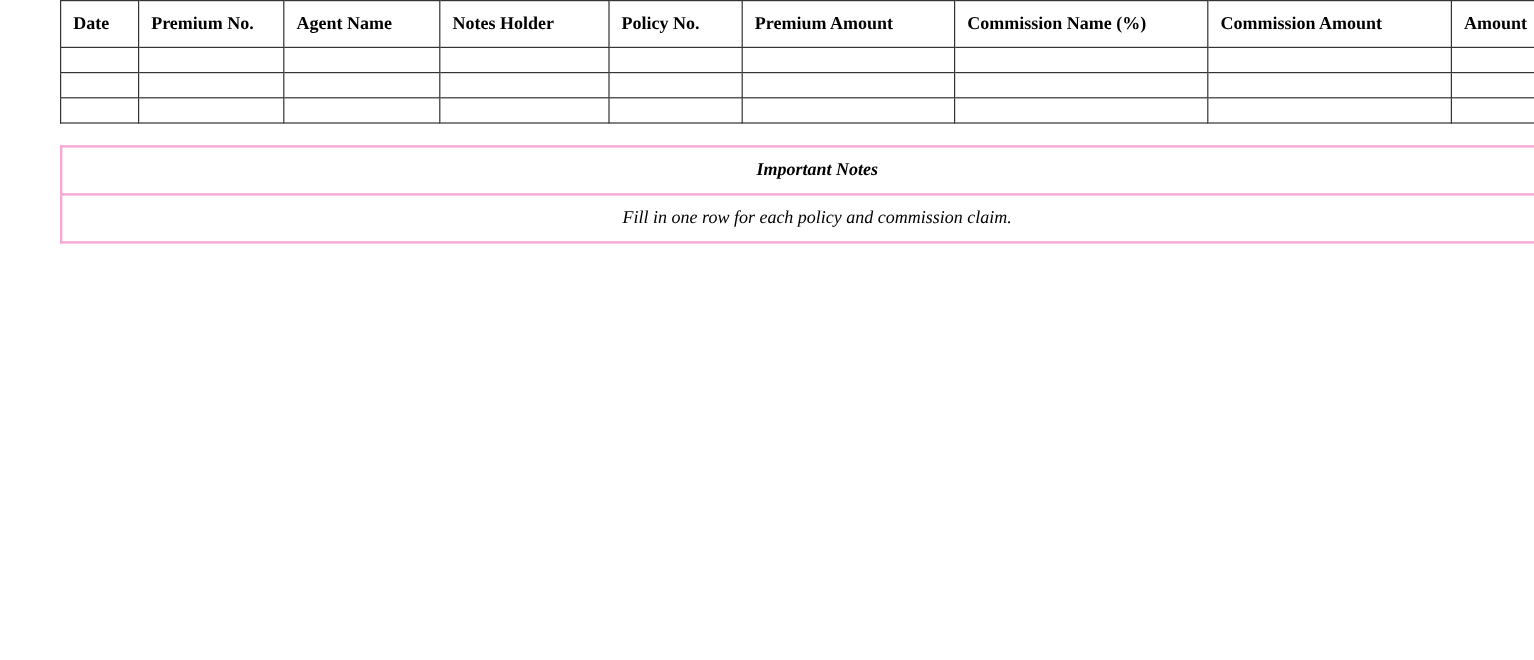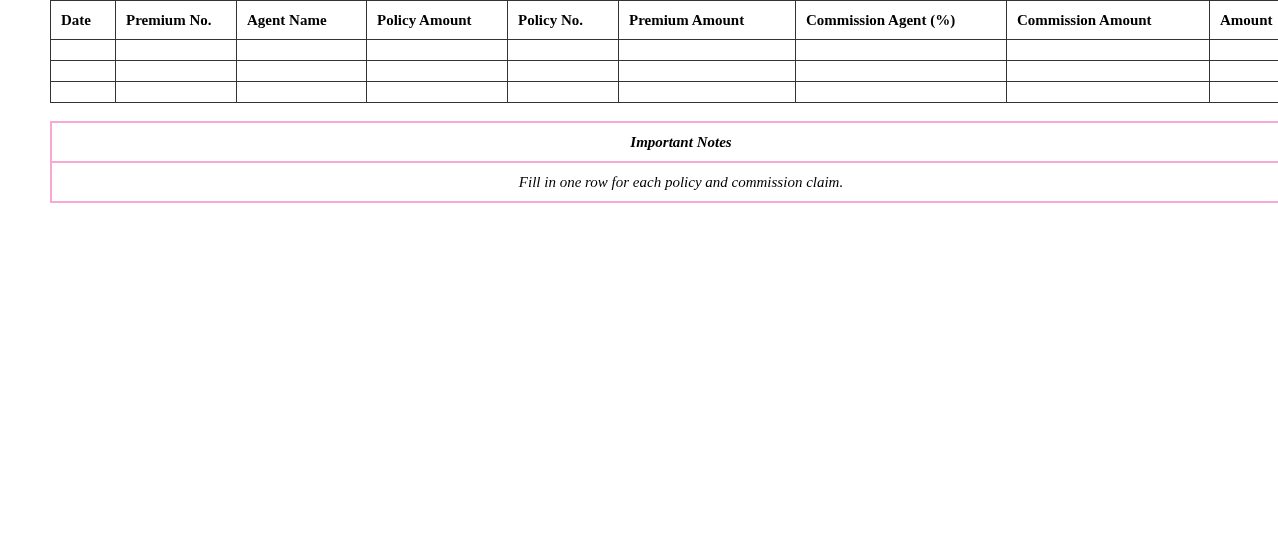--- a/index.html
+++ b/index.html
@@ -73,24 +73,24 @@
       <col style="width:177px">
       <col style="width:211px">
       <col style="width:203px">
       <col style="width:103px">
     </colgroup>
     <thead>
       <tr>
         <th>Date</th>
         <th>Premium No.</th>
         <th>Agent Name</th>
-        <th>Policy Amount</th>
+        <th>Notes Holder</th>
         <th>Policy No.</th>
         <th>Premium Amount</th>
-        <th>Commission Agent (%)</th>
+        <th>Commission Name (%)</th>
         <th>Commission Amount</th>
         <th>Amount</th>
       </tr>
     </thead>
     <tbody>
       <tr>
         <td></td>
         <td></td>
         <td></td>
         <td></td>

